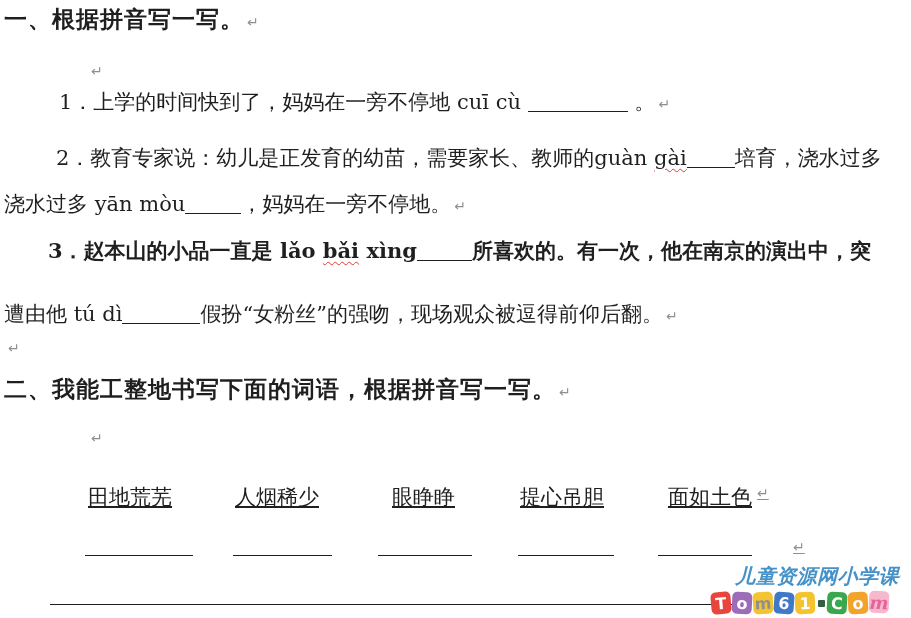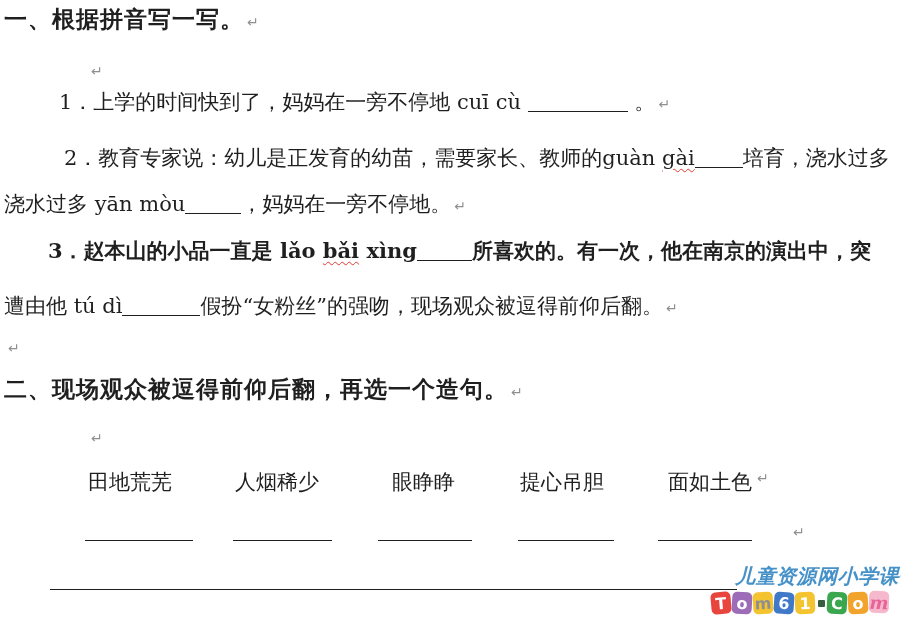--- a/index.html
+++ b/index.html
@@ -26,21 +26,21 @@
     text-decoration-color:#e03a2f;
     text-decoration-thickness:1px;
     text-underline-offset:3px;
   }
   .blank {
     display:inline-block;
     border-bottom:1.6px solid #1f1f1f;
     height:0.85em;
     vertical-align:-3px;
   }
-  .abs { position:absolute; top:0; }
+  .abs { position:absolute; top:15px;text-decoration:underline; }
   .abs.blank { height:16px; vertical-align:initial; }
   .pmark {
     color:#8f8f8f;
     font-size:14px;
     font-weight:normal;
     margin-left:3px;
     font-family:"DejaVu Sans",sans-serif;
   }
   
   #wm-text {
@@ -82,26 +82,26 @@
   }
 </style>
 </head>
 <body>
 
 <div id="page">
   <div id="doc-lines">
       <div class="line bold" style="left: 4px; top: 6px; font-size: 23px;"><span class="seg">一、根据拼音写一写。</span><span class="pmark" style="color: rgb(143, 143, 143);">↵</span></div>
       <div class="line" style="left: 88px; top: 57px;"><span class="pmark" style="color: rgb(143, 143, 143);">↵</span></div>
       <div class="line" style="left: 48px; top: 90px; margin-left: 11px;"><span class="seg">1．上学的时间快到了，妈妈在一旁不停地 cuī cù </span><span class="blank" style="width: 100px;"></span><span class="seg"> 。</span><span class="pmark" style="color: rgb(143, 143, 143);">↵</span></div>
-      <div class="line" style="left: 64px; top: 146px;"><span class="seg">2．教育专家说：幼儿是正发育的幼苗，需要家长、教师的guàn </span><span class="seg wavy">gài</span><span class="blank" style="width: 48px;"></span><span class="seg">培育，浇水过多</span></div>
+      <div class="line" style="left: 56px; top: 146px;"><span class="seg">2．教育专家说：幼儿是正发育的幼苗，需要家长、教师的guàn </span><span class="seg wavy">gài</span><span class="blank" style="width: 48px;"></span><span class="seg">培育，浇水过多</span></div>
       <div class="line" style="left: 4px; top: 192px;"><span class="seg">浇水过多 yān mòu</span><span class="blank" style="width: 56px;"></span><span class="seg">，妈妈在一旁不停地。</span><span class="pmark" style="color: rgb(143, 143, 143);">↵</span></div>
       <div class="line" style="left: 48px; top: 239px; font-weight: bold;"><span class="seg">3．赵本山的小品一直是 lǎo </span><span class="seg wavy">bǎi</span><span class="seg"> xìng</span><span class="blank" style="width: 55px;"></span><span class="seg">所喜欢的。有一次，他在南京的演出中，突</span></div>
-      <div class="line" style="left: 4px; top: 294px;"><span class="seg">遭由他 tú dì</span><span class="blank" style="width: 78px;"></span><span class="seg">假扮“女粉丝”的强吻，现场观众被逗得前仰后翻。</span><span class="pmark" style="color: rgb(143, 143, 143);">↵</span></div>
+      <div class="line" style="left: 4px; top: 302px;"><span class="seg">遭由他 tú dì</span><span class="blank" style="width: 78px;"></span><span class="seg">假扮“女粉丝”的强吻，现场观众被逗得前仰后翻。</span><span class="pmark" style="color: rgb(143, 143, 143);">↵</span></div>
       <div class="line" style="left: 5px; top: 334px;"><span class="pmark" style="color: rgb(143, 143, 143);">↵</span></div>
-      <div class="line bold" style="left: 4px; top: 376px; font-size: 23px;"><span class="seg">二、现场观众被逗得前仰后翻，再选一个造句。</span><span class="pmark" style="color: rgb(143, 143, 143);">↵</span></div>
+      <div class="line bold" style="left: 4px; top: 376px; font-size: 23px;"><span class="seg">二、我能工整地书写下面的词语，根据拼音写一写。</span><span class="pmark" style="color: rgb(143, 143, 143);">↵</span></div>
       <div class="line" style="left: 88px; top: 424px;"><span class="pmark" style="color: rgb(143, 143, 143);">↵</span></div>
       <div class="line" style="left: 0px; top: 470px;"><span class="seg abs" style="left: 88px;">田地荒芜</span><span class="seg abs" style="left: 235px;">人烟稀少</span><span class="seg abs" style="left: 392px;">眼睁睁</span><span class="seg abs" style="left: 520px;">提心吊胆</span><span class="seg abs" style="left: 668px;">面如土色</span><span class="pmark abs" style="color: rgb(143, 143, 143); left: 754px;">↵</span></div>
       <div class="line" style="left: 0px; top: 524px;"><span class="blank abs" style="width: 108px; left: 85px;"></span><span class="blank abs" style="width: 99px; left: 233px;"></span><span class="blank abs" style="width: 94px; left: 378px;"></span><span class="blank abs" style="width: 96px; left: 518px;"></span><span class="blank abs" style="width: 94px; left: 658px;"></span><span class="pmark abs" style="color: rgb(143, 143, 143); left: 790px;">↵</span></div>
       <div class="line" style="left: 0px; top: 573px;"><span class="blank abs" style="width: 687px; left: 50px;"></span></div>
     </div>
 
   <div>
     <div id="wm-text" style="color: rgb(70, 146, 200);">儿童资源网小学课件</div>
     <div id="wm-logo"><span class="logo-letter" style="background: rgb(232, 69, 62); color: rgb(255, 255, 255); transform: rotate(-5deg);">T</span><span class="logo-letter" style="background: rgb(156, 108, 184); color: rgb(255, 255, 255); transform: rotate(3deg);">o</span><span class="logo-letter" style="background: rgb(244, 196, 48); color: rgb(143, 143, 143); transform: rotate(-3deg);">m</span><span class="logo-letter" style="background: rgb(63, 121, 200); color: rgb(255, 255, 255); transform: rotate(4deg);">6</span><span class="logo-letter" style="background: rgb(244, 196, 48); color: rgb(255, 255, 255); transform: rotate(-2deg);">1</span><span class="logo-dot" style="background: rgb(53, 94, 65);"></span><span class="logo-letter" style="background: rgb(58, 166, 78); color: rgb(255, 255, 255); transform: rotate(3deg);">C</span><span class="logo-letter" style="background: rgb(242, 163, 44); color: rgb(255, 255, 255); transform: rotate(-3deg);">o</span><span class="logo-letter script" style="background: rgb(245, 184, 204); color: rgb(232, 99, 154); transform: rotate(2deg);">m</span></div>
   </div>

